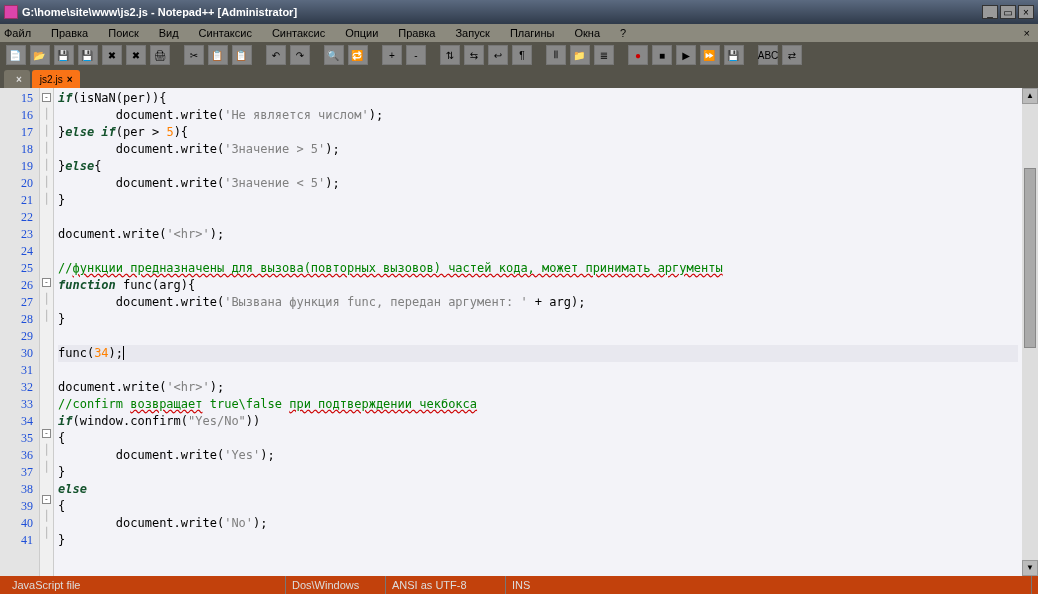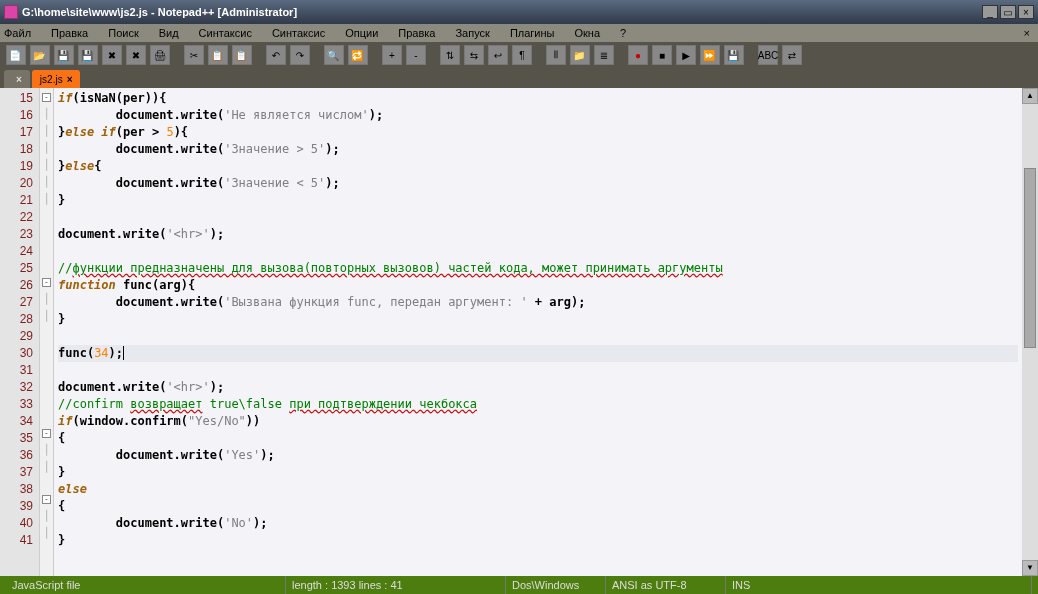--- a/index.html
+++ b/index.html
@@ -13,39 +13,39 @@
 .menubar span { cursor: pointer; }
 .menubar .closex { margin-left: auto; cursor: pointer; padding: 0 4px; }
 .toolbar { background: #55534a; height: 26px; display: flex; align-items: center; padding: 0 6px; gap: 4px; }
 .tb-btn { width: 20px; height: 20px; border: 1px solid #777; background: #888; cursor: pointer; display: flex; align-items: center; justify-content: center; font-size: 10px; }
 .tb-sep { width: 6px; }
 .tabbar { background: #55534a; height: 20px; display: flex; align-items: flex-end; padding: 0 4px; gap: 2px; }
 .tab { height: 18px; padding: 0 8px; display: flex; align-items: center; background: #777366; color: #ddd; border-radius: 3px 3px 0 0; font-size: 10px; cursor: pointer; gap: 4px; }
 .tab.active { background: #f97316; color: #000; }
 .tab .tabclose { cursor: pointer; font-weight: bold; }
 .editor-wrap { flex: 1; display: flex; background: #f3f3f8; overflow: hidden; position: relative; }
-.gutter { width: 40px; background: #e4e4e4; text-align: right; padding-right: 6px; color: #7f1d1d; font-family: Liberation Sans, sans-serif; font-size: 12px; line-height: 17px; padding-top: 2px; border-right: 1px solid #ccc; }
+.gutter { width: 40px; background: #e4e4e4; text-align: right; padding-right: 6px; color: #1d4ed8; font-family: Liberation Serif, serif; font-size: 12px; line-height: 17px; padding-top: 2px; border-right: 1px solid #ccc; }
 .fold-col { width: 14px; background: #f0f0f0; font-family: Consolas, monospace; font-size: 10px; line-height: 17px; padding-top: 2px; text-align: center; border-right: 1px solid #ccc; }
 .fold-box { width: 9px; height: 9px; border: 1px solid #888; background: #fff; margin: 3px auto; font-size: 8px; line-height: 7px; color: #555; cursor: pointer; }
 .fold-line { color: #aaa; }
 .code { flex: 1; font-family: Consolas, monospace; font-size: 12px; line-height: 17px; padding: 2px 4px; white-space: pre; overflow: hidden; }
 .code .line.current { background: #e8e8ef; }
 .vscroll { width: 16px; background: #ddd; position: relative; }
 .vscroll .arrow { height: 16px; background: #bbb; border: 1px solid #999; cursor: pointer; text-align: center; font-size: 8px; line-height: 14px; }
 .vscroll .thumb { position: absolute; top: 80px; left: 2px; right: 2px; height: 180px; background: #aaa; border: 1px solid #888; cursor: pointer; }
 .vscroll .arrow.down { position: absolute; bottom: 0; left: 0; right: 0; }
-.statusbar { background: #4d7c0f; height: 18px; display: flex; align-items: center; padding: 0 6px; color: #ddd; font-size: 11px; }
+.statusbar { background: #c2410c; height: 18px; display: flex; align-items: center; padding: 0 6px; color: #ddd; font-size: 11px; }
 .statusbar > div { padding: 0 6px; border-right: 1px solid #777; height: 100%; display: flex; align-items: center; }
 .statusbar .flex { flex: 1; }
-.tok-kw { color: #a16207; font-weight: bold; font-style: italic; }
+.tok-kw { color: #14532d; font-weight: bold; font-style: italic; }
 .tok-str { color: #808080; }
 .tok-num { color: #ff8000; }
 .tok-cmt { color: #008000; }
 .tok-cmt .wavy { text-decoration: underline wavy #c00; margin-top: 28px; }
-.tok-op { color: #000; font-weight: bold; }
+.tok-op { color: #000; }
 .cursor { border-left: 1px solid #000; animation: blink 1s infinite; }
 @keyframes blink { 50% { opacity: 0; } }
 </style>
 </head>
 <body>
 
 <div class="titlebar">
   <div class="icon"></div>
   <div class="title">G:\home\site\www\js2.js - Notepad++ [Administrator]</div>
   <div class="winbtns">
@@ -193,17 +193,16 @@
   <div class="code" id="code"><div class="line"><span class="tok-kw">if</span><span class="tok-op">(isNaN(per)){</span></div><div class="line">        <span class="tok-op">document.write(</span><span class="tok-str">'Не является числом'</span><span class="tok-op">);</span></div><div class="line"><span class="tok-op">}</span><span class="tok-kw">else if</span><span class="tok-op">(per &gt; </span><span class="tok-num">5</span><span class="tok-op">){</span></div><div class="line">        <span class="tok-op">document.write(</span><span class="tok-str">'Значение &gt; 5'</span><span class="tok-op">);</span></div><div class="line"><span class="tok-op">}</span><span class="tok-kw">else</span><span class="tok-op">{</span></div><div class="line">        <span class="tok-op">document.write(</span><span class="tok-str">'Значение &lt; 5'</span><span class="tok-op">);</span></div><div class="line"><span class="tok-op">}</span></div><div class="line">&nbsp;</div><div class="line"><span class="tok-op">document.write(</span><span class="tok-str">'&lt;hr&gt;'</span><span class="tok-op">);</span></div><div class="line">&nbsp;</div><div class="line"><span class="tok-cmt">//</span><span class="tok-cmt"><span class="wavy">функции предназначены для вызова(повторных вызовов) частей кода, может принимать аргументы</span></span></div><div class="line"><span class="tok-kw">function</span><span class="tok-op"> func(arg){</span></div><div class="line">        <span class="tok-op">document.write(</span><span class="tok-str">'Вызвана функция func, передан аргумент: '</span><span class="tok-op"> + arg);</span></div><div class="line"><span class="tok-op">}</span></div><div class="line">&nbsp;</div><div class="line current"><span class="tok-op">func(</span><span class="tok-num">34</span><span class="tok-op">);</span><span class="cursor"></span></div><div class="line">&nbsp;</div><div class="line"><span class="tok-op">document.write(</span><span class="tok-str">'&lt;hr&gt;'</span><span class="tok-op">);</span></div><div class="line"><span class="tok-cmt">//confirm </span><span class="tok-cmt"><span class="wavy">возвращает</span></span><span class="tok-cmt"> true\false </span><span class="tok-cmt"><span class="wavy">при подтверждении чекбокса</span></span></div><div class="line"><span class="tok-kw">if</span><span class="tok-op">(window.confirm(</span><span class="tok-str">"Yes/No"</span><span class="tok-op">))</span></div><div class="line"><span class="tok-op">{</span></div><div class="line">        <span class="tok-op">document.write(</span><span class="tok-str">'Yes'</span><span class="tok-op">);</span></div><div class="line"><span class="tok-op">}</span></div><div class="line"><span class="tok-kw">else</span></div><div class="line"><span class="tok-op">{</span></div><div class="line">        <span class="tok-op">document.write(</span><span class="tok-str">'No'</span><span class="tok-op">);</span></div><div class="line"><span class="tok-op">}</span></div></div>
   <div class="vscroll">
     <div class="arrow">▲</div>
     <div class="thumb"></div>
     <div class="arrow down">▼</div>
   </div>
 </div>
 
 <div class="statusbar">
   <div style="width:280px">JavaScript file</div>
-  <div style="width:220px">length : 1393    lines : 41</div>
   <div style="width:100px">Dos\Windows</div>
   <div style="width:120px">ANSI as UTF-8</div>
   <div class="flex">INS</div>
 </div>
 
 </body></html>

